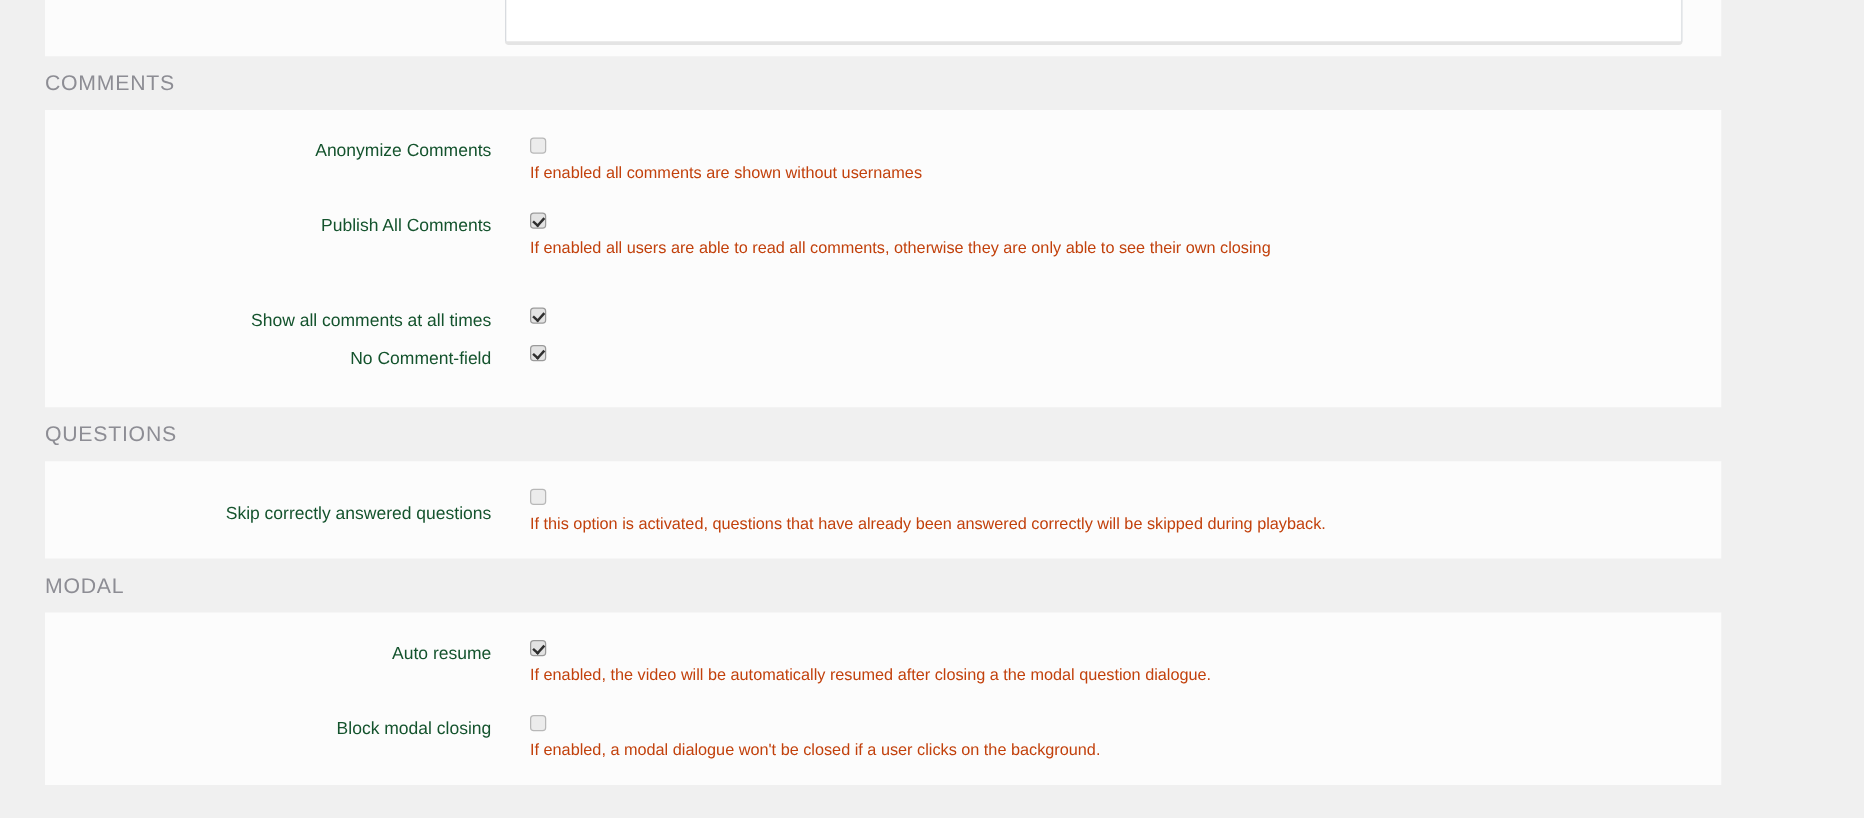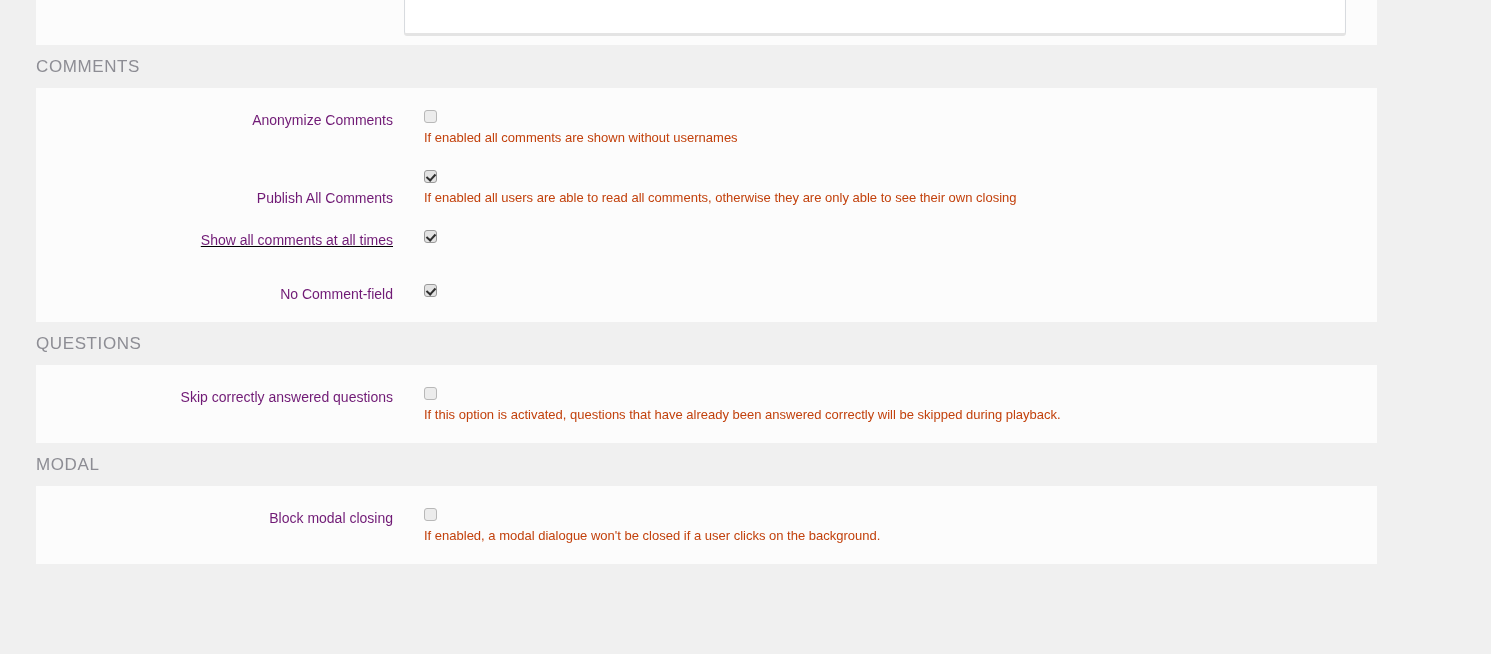--- a/index.html
+++ b/index.html
@@ -80,21 +80,21 @@
     display: flex;
     align-items: flex-start;
   }
   .setting-label-cell {
     width: 357px;
     flex: 0 0 357px;
     text-align: right;
     padding-right: 0;
     box-sizing: border-box;
     font-size: 14px;
-    color: #701a75;
+    color: #14532d;
     padding-top: 2px;
   }
   .setting-control-cell {
     flex: 1 1 auto;
     padding-left: 31px;
     box-sizing: border-box;
   }
 
   
   .cb {
@@ -154,52 +154,59 @@
     <div id="sections-host">
         <div class="section-band"><span class="section-title">COMMENTS</span></div>
         <div class="panel" style="padding-top: 22px; padding-bottom: 20px;">
           <div class="setting-row" style="margin-bottom: 24px;">
             <div class="setting-label-cell">Anonymize Comments</div>
             <div class="setting-control-cell">
               <div class="cb"></div>
               <div class="help-text">If enabled all comments are shown without usernames</div>
             </div>
           </div>
-          <div class="setting-row" style="margin-bottom: 24px; align-items: flex-end;">
+          <div class="setting-row" style="margin-bottom: 40px;">
             <div class="setting-label-cell">Publish All Comments</div>
             <div class="setting-control-cell">
               <div class="cb checked"></div>
               <div class="help-text">If enabled all users are able to read all comments, otherwise they are only able to see their own closing</div>
             </div>
           </div>
-          <div class="setting-row" style="margin-bottom: 36px; text-decoration: underline;">
+          <div class="setting-row" style="margin-bottom: 12px;">
             <div class="setting-label-cell">Show all comments at all times</div>
             <div class="setting-control-cell">
               <div class="cb checked"></div>
             </div>
           </div>
-          <div class="setting-row" style="margin-bottom: 0px;">
+          <div class="setting-row" style="margin-bottom: 12px;">
             <div class="setting-label-cell">No Comment-field</div>
             <div class="setting-control-cell">
               <div class="cb checked"></div>
             </div>
           </div>
         </div>
         <div class="section-band"><span class="section-title">QUESTIONS</span></div>
         <div class="panel" style="padding-top: 22px; padding-bottom: 20px;">
-          <div class="setting-row" style="margin-bottom: 0px;">
+          <div class="setting-row" style="margin-bottom: 0px; align-items: center;">
             <div class="setting-label-cell">Skip correctly answered questions</div>
             <div class="setting-control-cell">
               <div class="cb"></div>
               <div class="help-text">If this option is activated, questions that have already been answered correctly will be skipped during playback.</div>
             </div>
           </div>
         </div>
         <div class="section-band"><span class="section-title">MODAL</span></div>
         <div class="panel" style="padding-top: 22px; padding-bottom: 20px;">
+          <div class="setting-row" style="margin-bottom: 24px;">
+            <div class="setting-label-cell">Auto resume</div>
+            <div class="setting-control-cell">
+              <div class="cb checked"></div>
+              <div class="help-text">If enabled, the video will be automatically resumed after closing a the modal question dialogue.</div>
+            </div>
+          </div>
           <div class="setting-row" style="margin-bottom: 0px;">
             <div class="setting-label-cell">Block modal closing</div>
             <div class="setting-control-cell">
               <div class="cb"></div>
               <div class="help-text">If enabled, a modal dialogue won't be closed if a user clicks on the background.</div>
             </div>
           </div>
         </div>
       </div>
 

